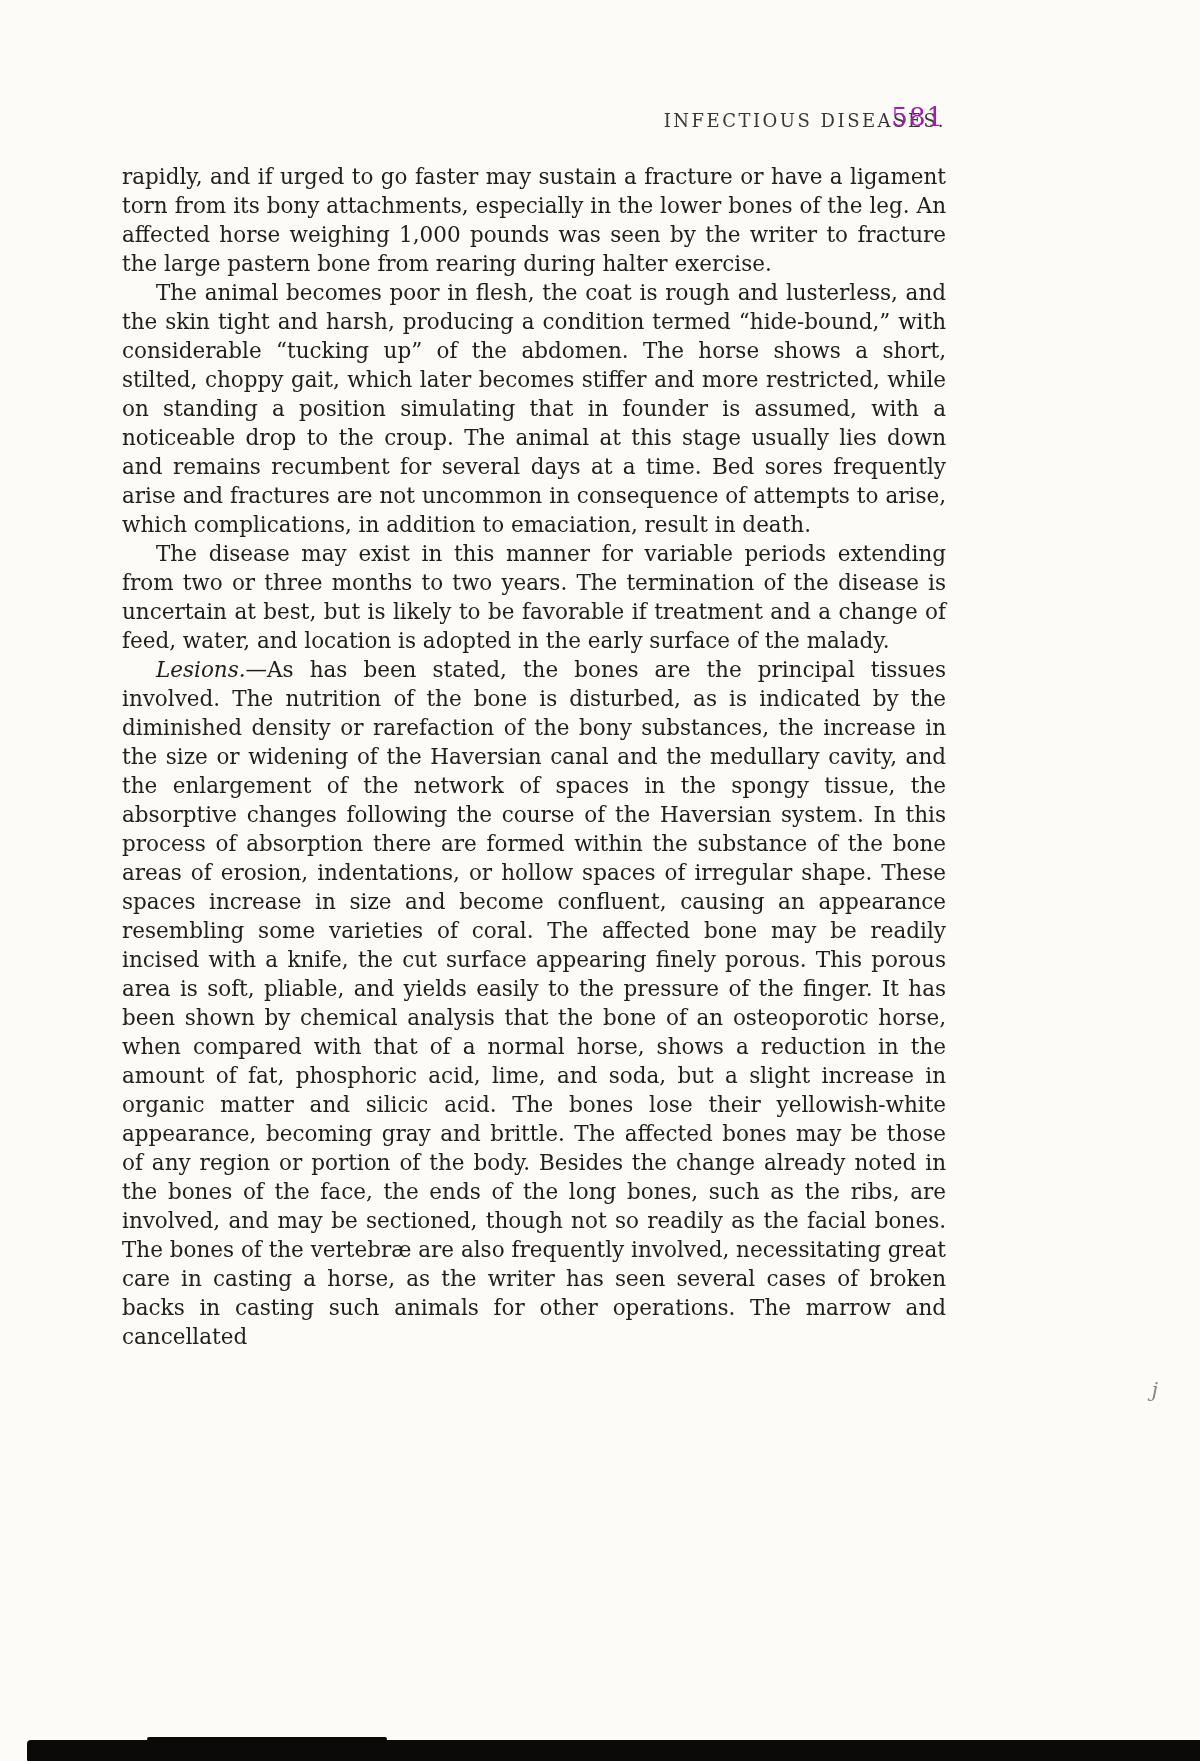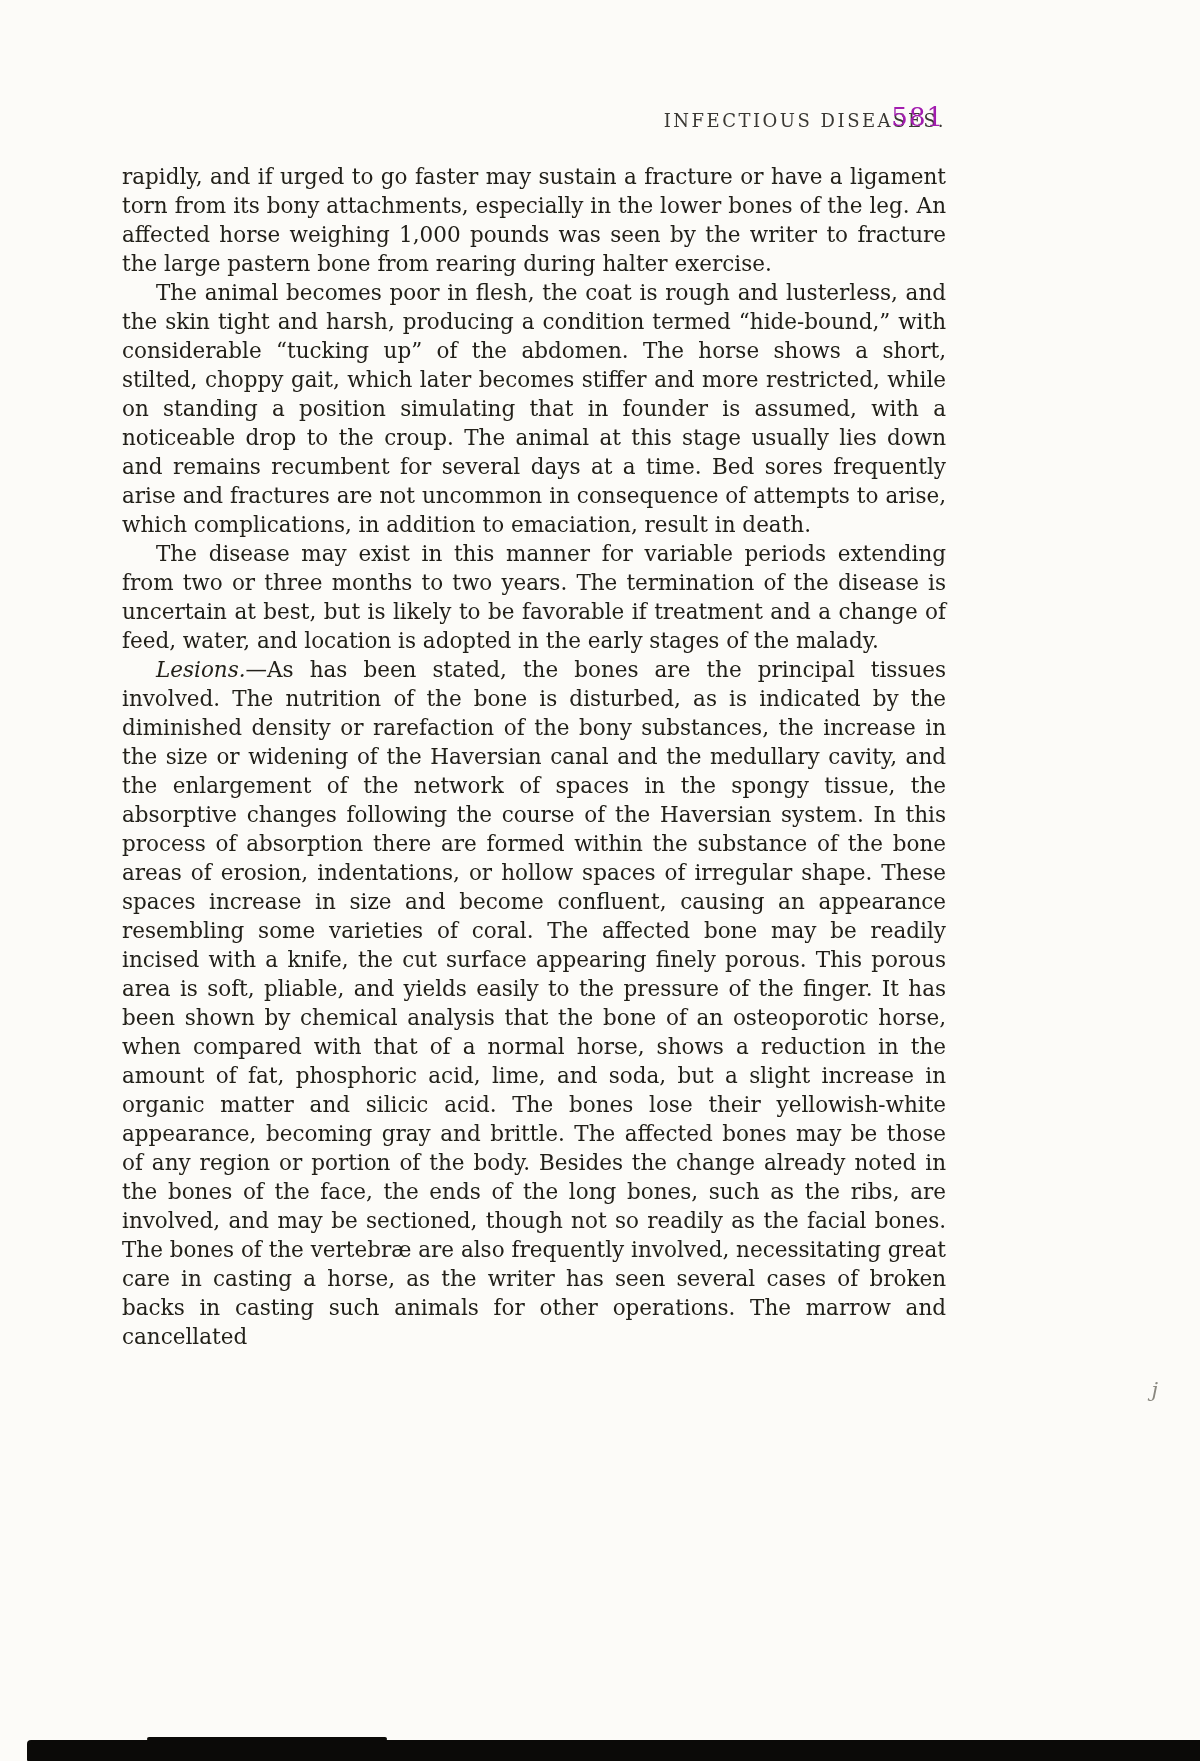--- a/index.html
+++ b/index.html
@@ -93,21 +93,21 @@
 
     <div class="running-head">
       <span class="running-title">INFECTIOUS DISEASES.</span>
       <span class="page-num">581</span>
     </div>
 
     <div class="body-text">
 
     <p class="no-indent">rapidly, and if urged to go faster may sustain a fracture or have a ligament torn from its bony attachments, especially in the lower bones of the leg.  An affected horse weighing 1,000 pounds was seen by the writer to fracture the large pastern bone from rearing during halter exercise.</p>
         <p>The animal becomes poor in flesh, the coat is rough and lusterless, and the skin tight and harsh, producing a condition termed “hide-bound,” with considerable “tucking up” of the abdomen.  The horse shows a short, stilted, choppy gait, which later becomes stiffer and more restricted, while on standing a position simulating that in founder is assumed, with a noticeable drop to the croup.  The animal at this stage usually lies down and remains recumbent for several days at a time.  Bed sores frequently arise and fractures are not uncommon in consequence of attempts to arise, which complications, in addition to emaciation, result in death.</p>
-        <p>The disease may exist in this manner for variable periods extending from two or three months to two years.  The termination of the disease is uncertain at best, but is likely to be favorable if treatment and a change of feed, water, and location is adopted in the early stages of the malady.</p>
+        <p>The disease may exist in this manner for variable periods extending from two or three months to two years.  The termination of the disease is uncertain at best, but is likely to be favorable if treatment and a change of feed, water, and location is adopted in the early surface of the malady.</p>
         <p><em>Lesions.</em>—As has been stated, the bones are the principal tissues involved.  The nutrition of the bone is disturbed, as is indicated by the diminished density or rarefaction of the bony substances, the increase in the size or widening of the Haversian canal and the medullary cavity, and the enlargement of the network of spaces in the spongy tissue, the absorptive changes following the course of the Haversian system.  In this process of absorption there are formed within the substance of the bone areas of erosion, indentations, or hollow spaces of irregular shape.  These spaces increase in size and become confluent, causing an appearance resembling some varieties of coral.  The affected bone may be readily incised with a knife, the cut surface appearing finely porous.  This porous area is soft, pliable, and yields easily to the pressure of the finger.  It has been shown by chemical analysis that the bone of an osteoporotic horse, when compared with that of a normal horse, shows a reduction in the amount of fat, phosphoric acid, lime, and soda, but a slight increase in organic matter and silicic acid.  The bones lose their yellowish-white appearance, becoming gray and brittle.  The affected bones may be those of any region or portion of the body.  Besides the change already noted in the bones of the face, the ends of the long bones, such as the ribs, are involved, and may be sectioned, though not so readily as the facial bones.  The bones of the vertebræ are also frequently involved, necessitating great care in casting a horse, as the writer has seen several cases of broken backs in casting such animals for other operations.  The marrow and cancellated</p>
       </div>
 
   </div>
 
   <span class="margin-mark">j</span>
 
   <div class="scan-bar"></div>
 </div>
 

